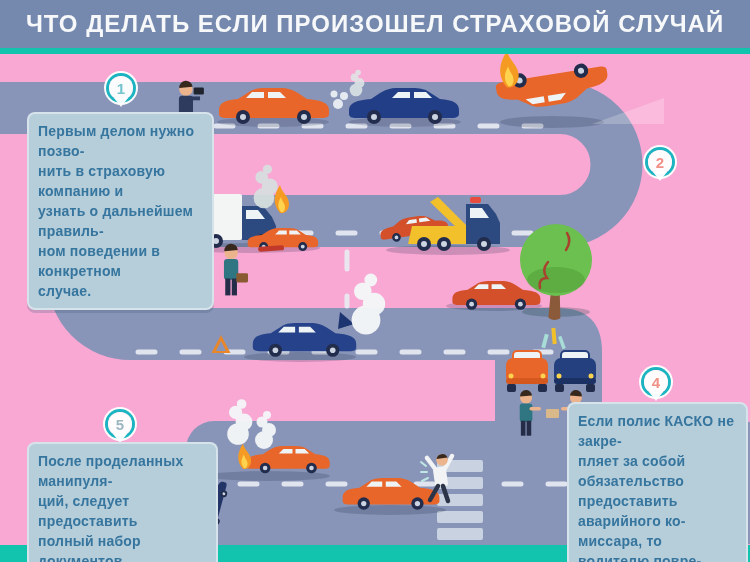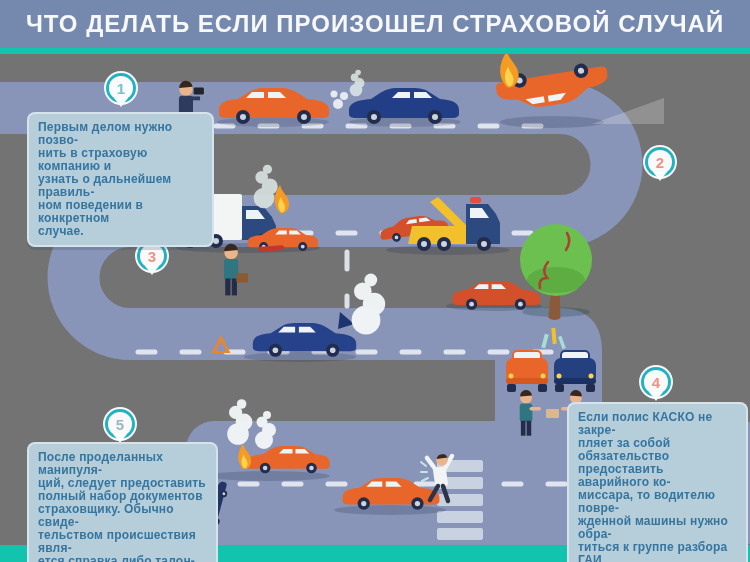--- a/index.html
+++ b/index.html
@@ -1,26 +1,26 @@
 <!DOCTYPE html>
 <html><head>
 <meta charset="utf-8">
 <style>
   html,body{margin:0;padding:0;}
   body{font-family:"Liberation Sans","DejaVu Sans",sans-serif;}
-  .page{position:relative;width:750px;height:562px;overflow:hidden;background:#737373;}
+  .page{position:relative;width:750px;height:562px;overflow:hidden;background:#f9a8d4;}
   .scene-layer{position:absolute;left:0;top:0;width:750px;height:562px;}
   .header{position:absolute;left:0;top:0;width:750px;height:48px;background:#7589ae;
           display:flex;align-items:center;justify-content:center;z-index:3;}
   .header h1{margin:0;font-size:24px;font-weight:bold;color:#f6f8fa;letter-spacing:1px;}
   .accent-strip{position:absolute;left:0;top:48px;width:750px;height:6px;background:#12c3ad;z-index:3;}
   .bottom-strip{position:absolute;left:0;top:545px;width:750px;height:17px;background:#12c3ad;z-index:1;}
   .bubble{position:absolute;z-index:2;background:#b6cdda;border:2px solid rgba(255,255,255,0.45);
           border-radius:8px;padding:7px 9px;box-sizing:border-box;
-          color:#35759e;font-size:12px;line-height:13px;font-weight:bold;
+          color:#35759e;font-size:14px;line-height:20px;font-weight:bold;
           letter-spacing:0.2px;white-space:pre-line;box-shadow:0 3px 0 rgba(44,84,110,0.22);}
   .bubble1{left:27px;top:112px;width:187px;}
   .bubble2{left:567px;top:182px;width:179px;}
   .bubble3{left:72px;top:277px;width:177px;}
   .bubble4{left:567px;top:402px;width:181px;}
   .bubble5{left:27px;top:442px;width:191px;}
   .badge{position:absolute;z-index:2;width:24px;height:24px;border-radius:50%;
          background:rgba(255,255,255,0.96);
          box-shadow:0 0 0 3px #1db4c1,0 0 0 5px rgba(255,255,255,0.95);
          display:flex;align-items:center;justify-content:center;}

